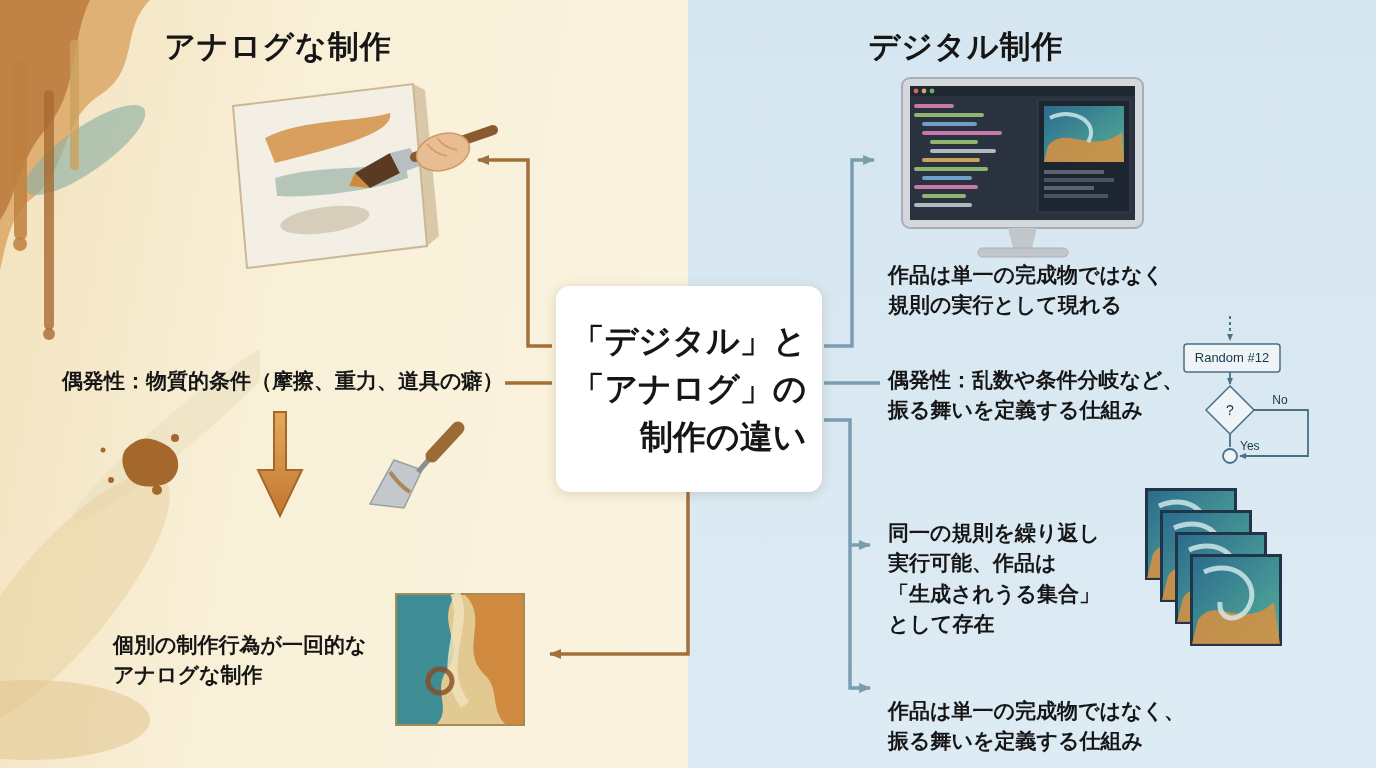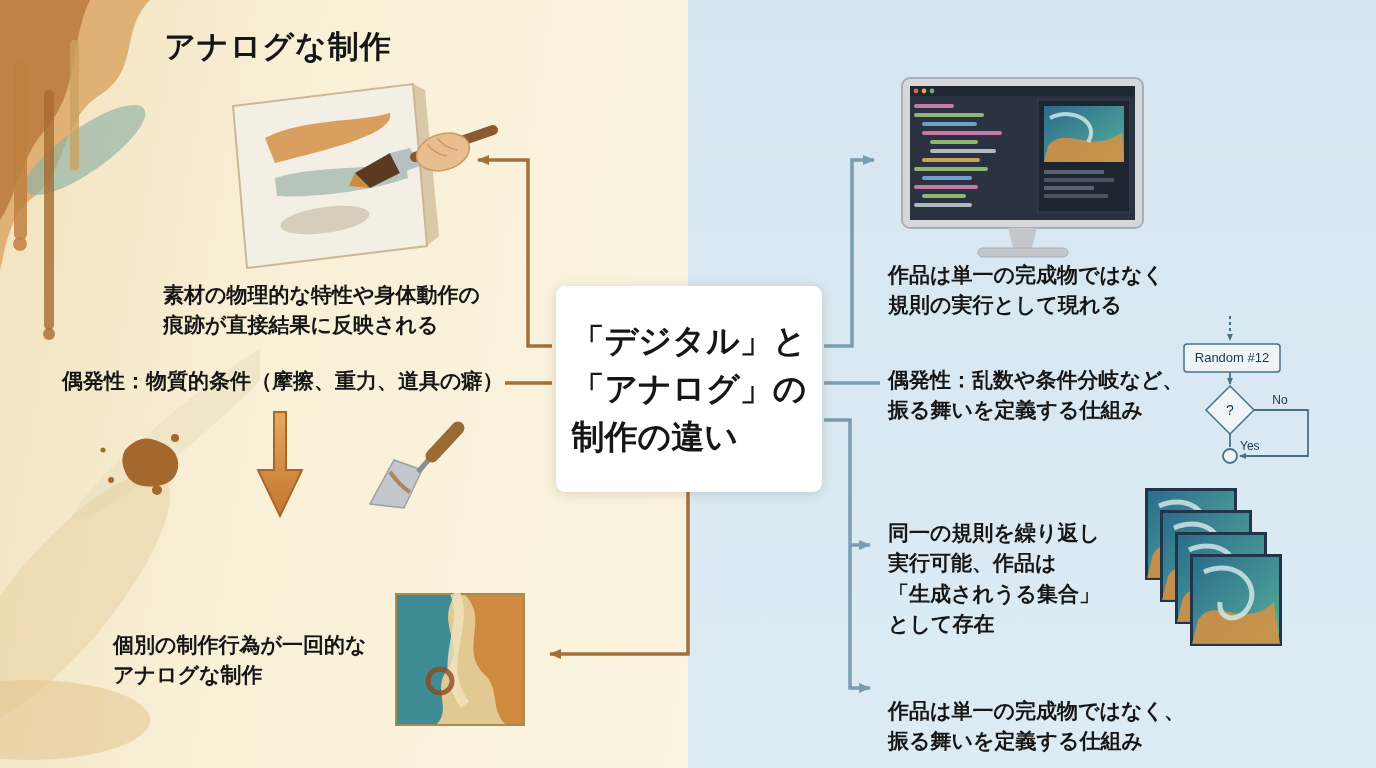--- a/index.html
+++ b/index.html
@@ -9,23 +9,23 @@
     color:#161616;background:#f8efd8;
   }
   .half{position:absolute;top:0;height:768px;width:688px;}
   .half.left{left:0;background:linear-gradient(100deg,#f2e2bd 0%,#f9f0d8 40%,#faf3df 100%);}
   .half.right{left:688px;background:linear-gradient(180deg,#d6e6f0 0%,#dcebf4 100%);}
   .abs{position:absolute;}
   .title{font-size:31px;font-weight:bold;text-align:center;width:556px;letter-spacing:1px;}
   .body-text{font-size:21px;font-weight:bold;line-height:1.45;white-space:pre-line;}
   .center-box{
     left:556px;top:286px;width:266px;height:206px;background:#ffffff;
-    border-radius:9px;box-shadow:0 2px 12px rgba(90,70,40,.18);
+    border-radius:14px;box-shadow:0 2px 12px rgba(90,70,40,.18);
     display:flex;align-items:center;justify-content:center;
-    font-size:33px;font-weight:bold;text-align:left;line-height:1.45;
+    font-size:33px;font-weight:bold;text-align:right;line-height:1.45;
     white-space:pre-line;z-index:5;
   }
   .overlay{left:0;top:0;pointer-events:none;z-index:4;}
   svg{display:block;}
   .art-frame{position:absolute;}
 </style>
 </head>
 <body>
 
 <div class="stage">
@@ -54,37 +54,36 @@
     <circle cx="20" cy="244" r="7" fill="#bf8040" opacity="0.85"></circle>
     <rect x="44" y="90" width="10" height="240" rx="5" fill="#a86a30" opacity="0.8"></rect>
     <circle cx="49" cy="334" r="6" fill="#a86a30" opacity="0.8"></circle>
     <rect x="70" y="40" width="9" height="130" rx="4" fill="#caa05c" opacity="0.8"></rect>
     <ellipse cx="180" cy="430" rx="140" ry="18" transform="rotate(-40 180 430)" fill="#eadfc0" opacity="0.6"></ellipse>
     <ellipse cx="60" cy="600" rx="160" ry="50" transform="rotate(-50 60 600)" fill="#e7d2a2" opacity="0.55"></ellipse>
     <ellipse cx="30" cy="720" rx="120" ry="40" fill="#e0c28a" opacity="0.5"></ellipse>
   </svg>
 
   <div class="abs title" style="left:0;top:26px">アナログな制作</div>
+  <div class="abs title" style="left:688px;top:26px">デジタル制作</div>
 
   <svg class="abs" style="left:205px;top:78px" width="310" height="195" viewBox="0 0 310 195">
     <polygon points="208,6 222,168 234,158 220,12" fill="#d9c9a8"></polygon>
     <polygon points="28,28 208,6 222,168 42,190" fill="#f4efe4" stroke="#cbb795" stroke-width="2"></polygon>
     <path d="M60,60 C100,40 150,45 185,35 C190,55 130,70 70,85 Z" fill="#d29048" opacity="0.85"></path>
     <path d="M70,100 C120,85 170,95 200,80 L203,100 C160,115 100,120 72,118 Z" fill="#9ab3a6" opacity="0.7"></path>
     <ellipse cx="120" cy="142" rx="45" ry="13" transform="rotate(-8 120 142)" fill="#b9ab91" opacity="0.5"></ellipse>
     <polygon points="150,95 165,110 144,108" fill="#d28a3a"></polygon>
     <polygon points="150,95 185,75 195,95 165,110" fill="#5a3a22"></polygon>
     <polygon points="185,75 195,95 215,88 205,70" fill="#b9bec3"></polygon>
     <line x1="210" y1="79" x2="288" y2="52" stroke="#8a5a2e" stroke-width="10" stroke-linecap="round"></line>
     <ellipse cx="238" cy="74" rx="27" ry="18" transform="rotate(-16 238 74)" fill="#e9bd92" stroke="#cf9a62" stroke-width="1.5"></ellipse>
     <path d="M222,66 q8,10 20,12 M232,60 q8,10 20,12" stroke="#cf9a62" stroke-width="1.5" fill="none"></path>
   </svg>
 
-  <div class="abs body-text" style="left:163px;top:280px">素材の物理的な特性や身体動作の
-痕跡が直接結果に反映される</div>
   <div class="abs body-text" style="left:62px;top:366px">偶発性：物質的条件（摩擦、重力、道具の癖）</div>
   <div class="abs body-text" style="left:113px;top:630px">個別の制作行為が一回的な
 アナログな制作</div>
 
   <svg class="abs" style="left:95px;top:420px" width="100" height="85" viewBox="0 0 100 85">
     <path d="M30,30 q15,-18 35,-8 q20,8 18,26 q-3,16 -22,18 q-22,3 -30,-12 q-7,-14 -1,-24 Z" fill="#a5682c"></path>
     <circle cx="80" cy="18" r="4" fill="#a5682c"></circle>
     <circle cx="16" cy="60" r="3" fill="#a5682c"></circle>
     <circle cx="62" cy="70" r="5" fill="#a5682c"></circle>
     <circle cx="8" cy="30" r="2.5" fill="#a5682c"></circle>

